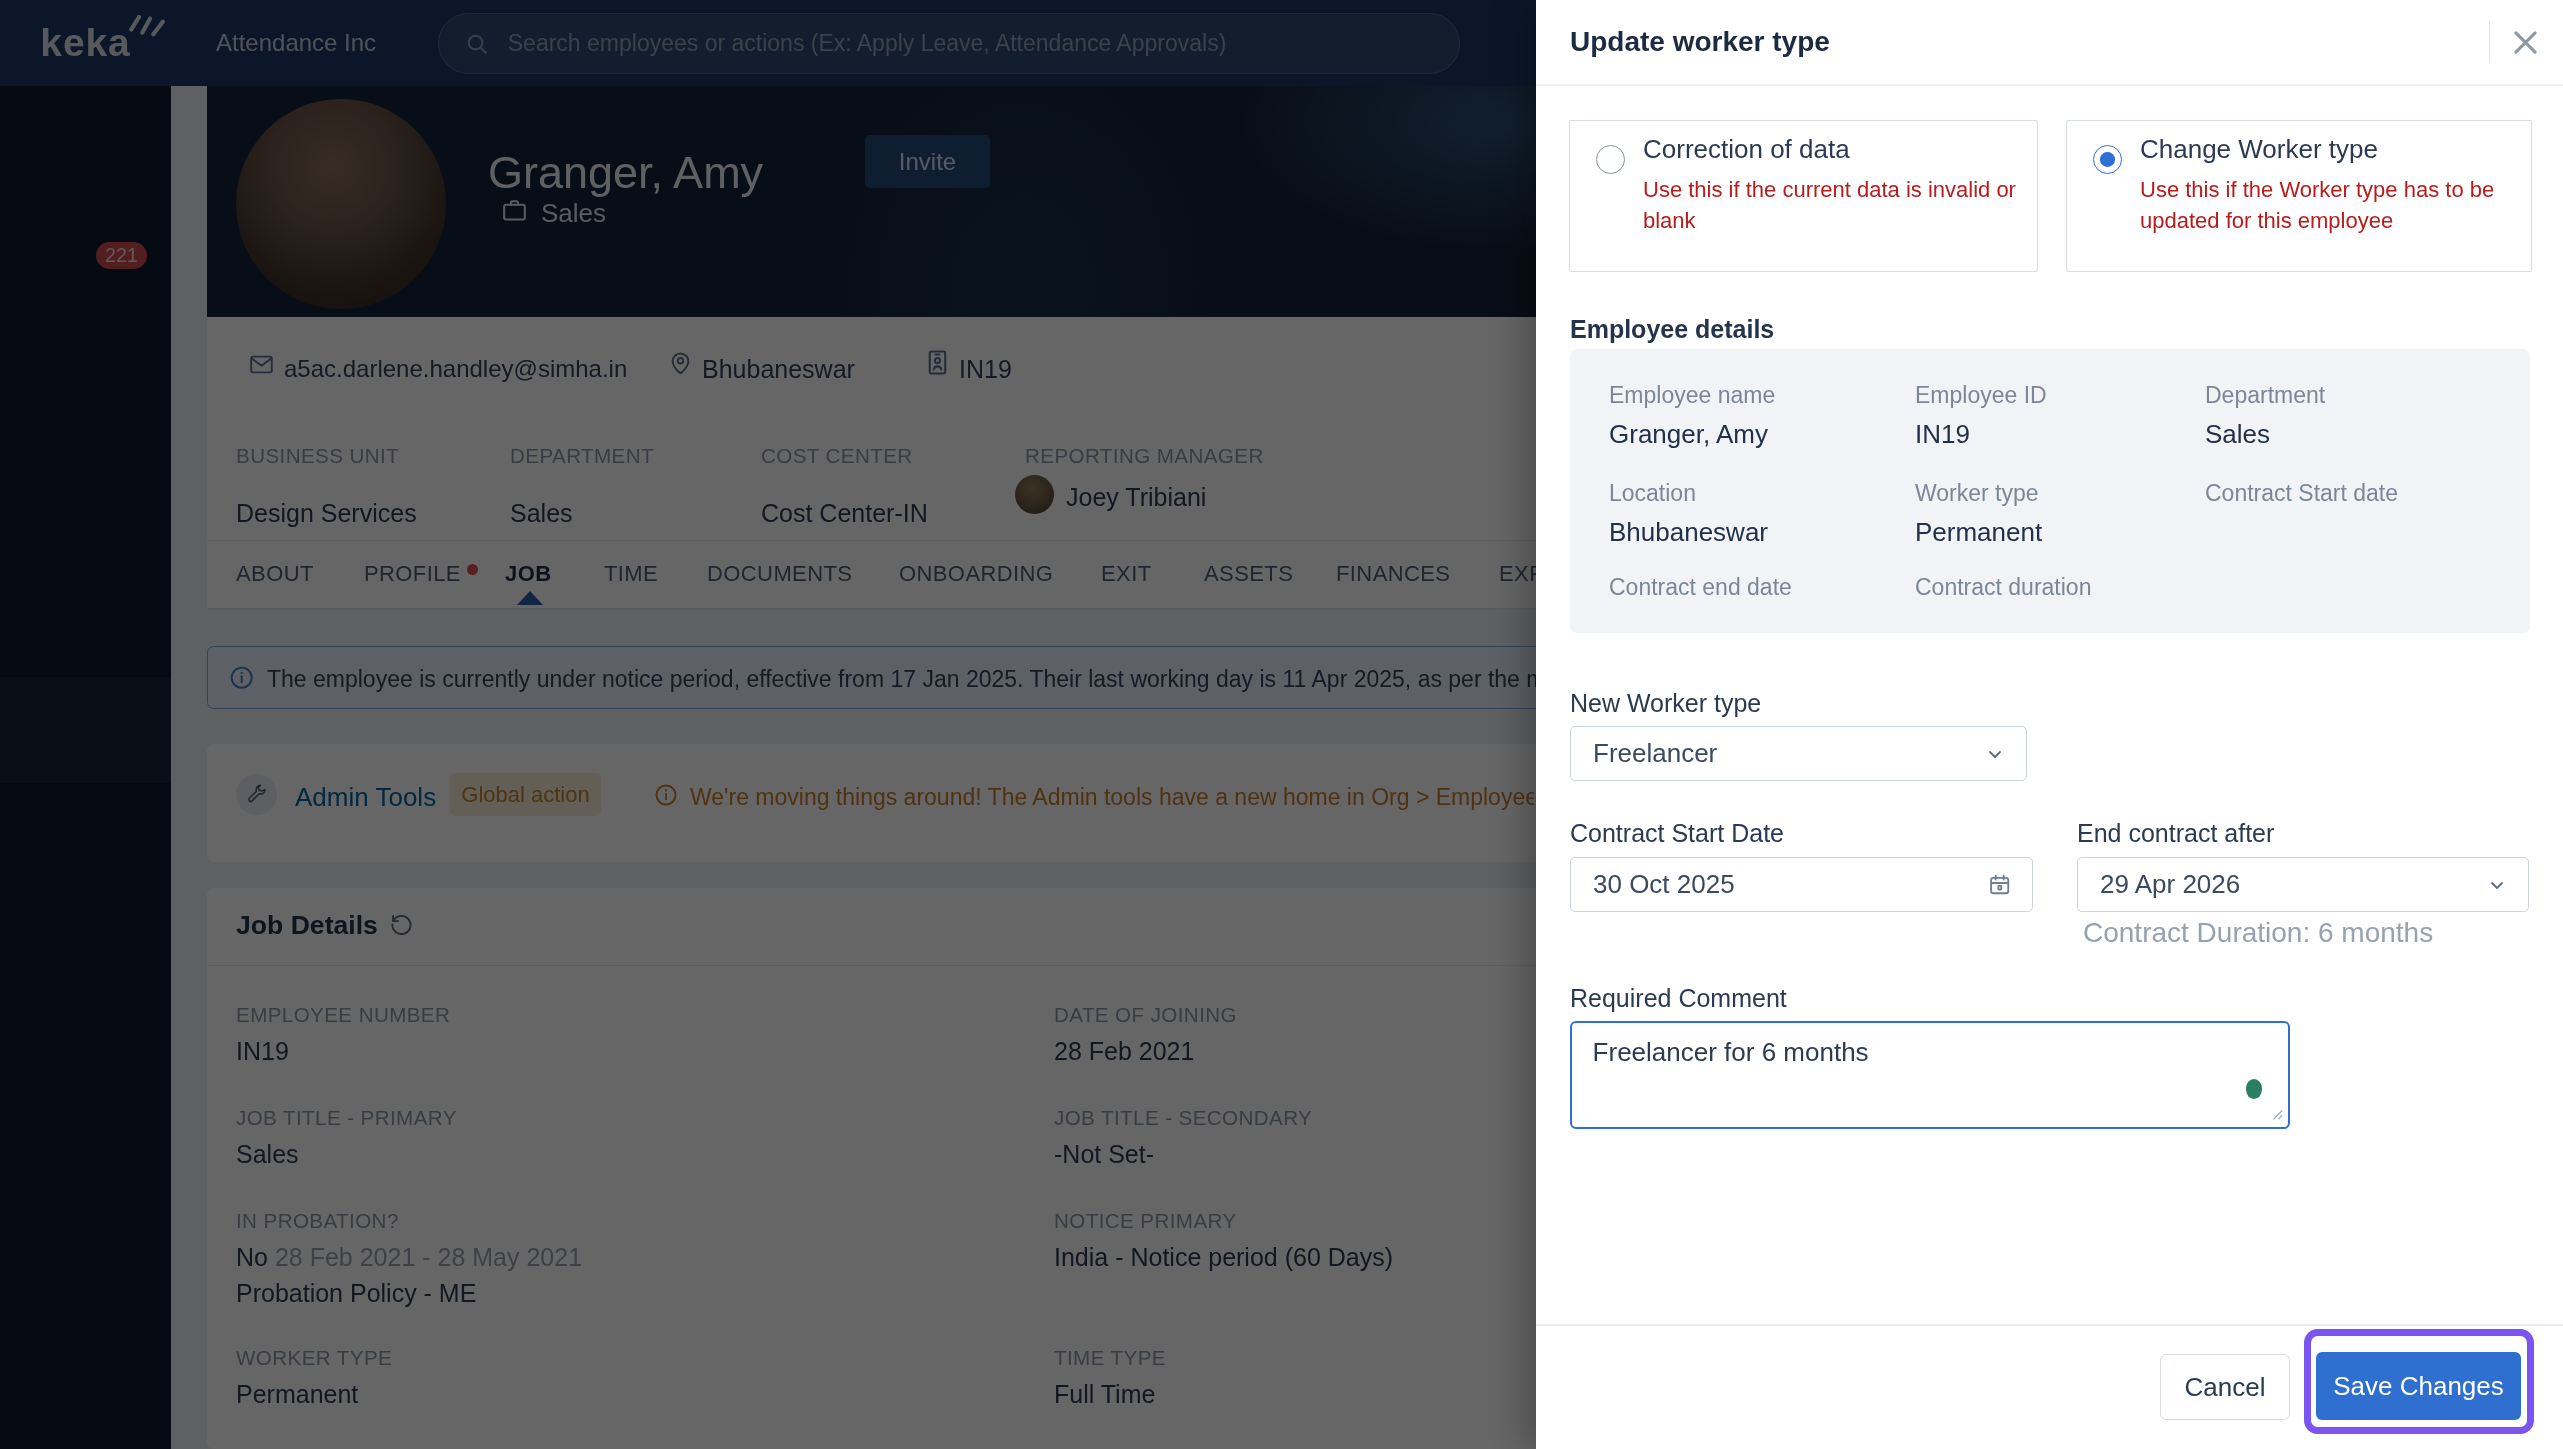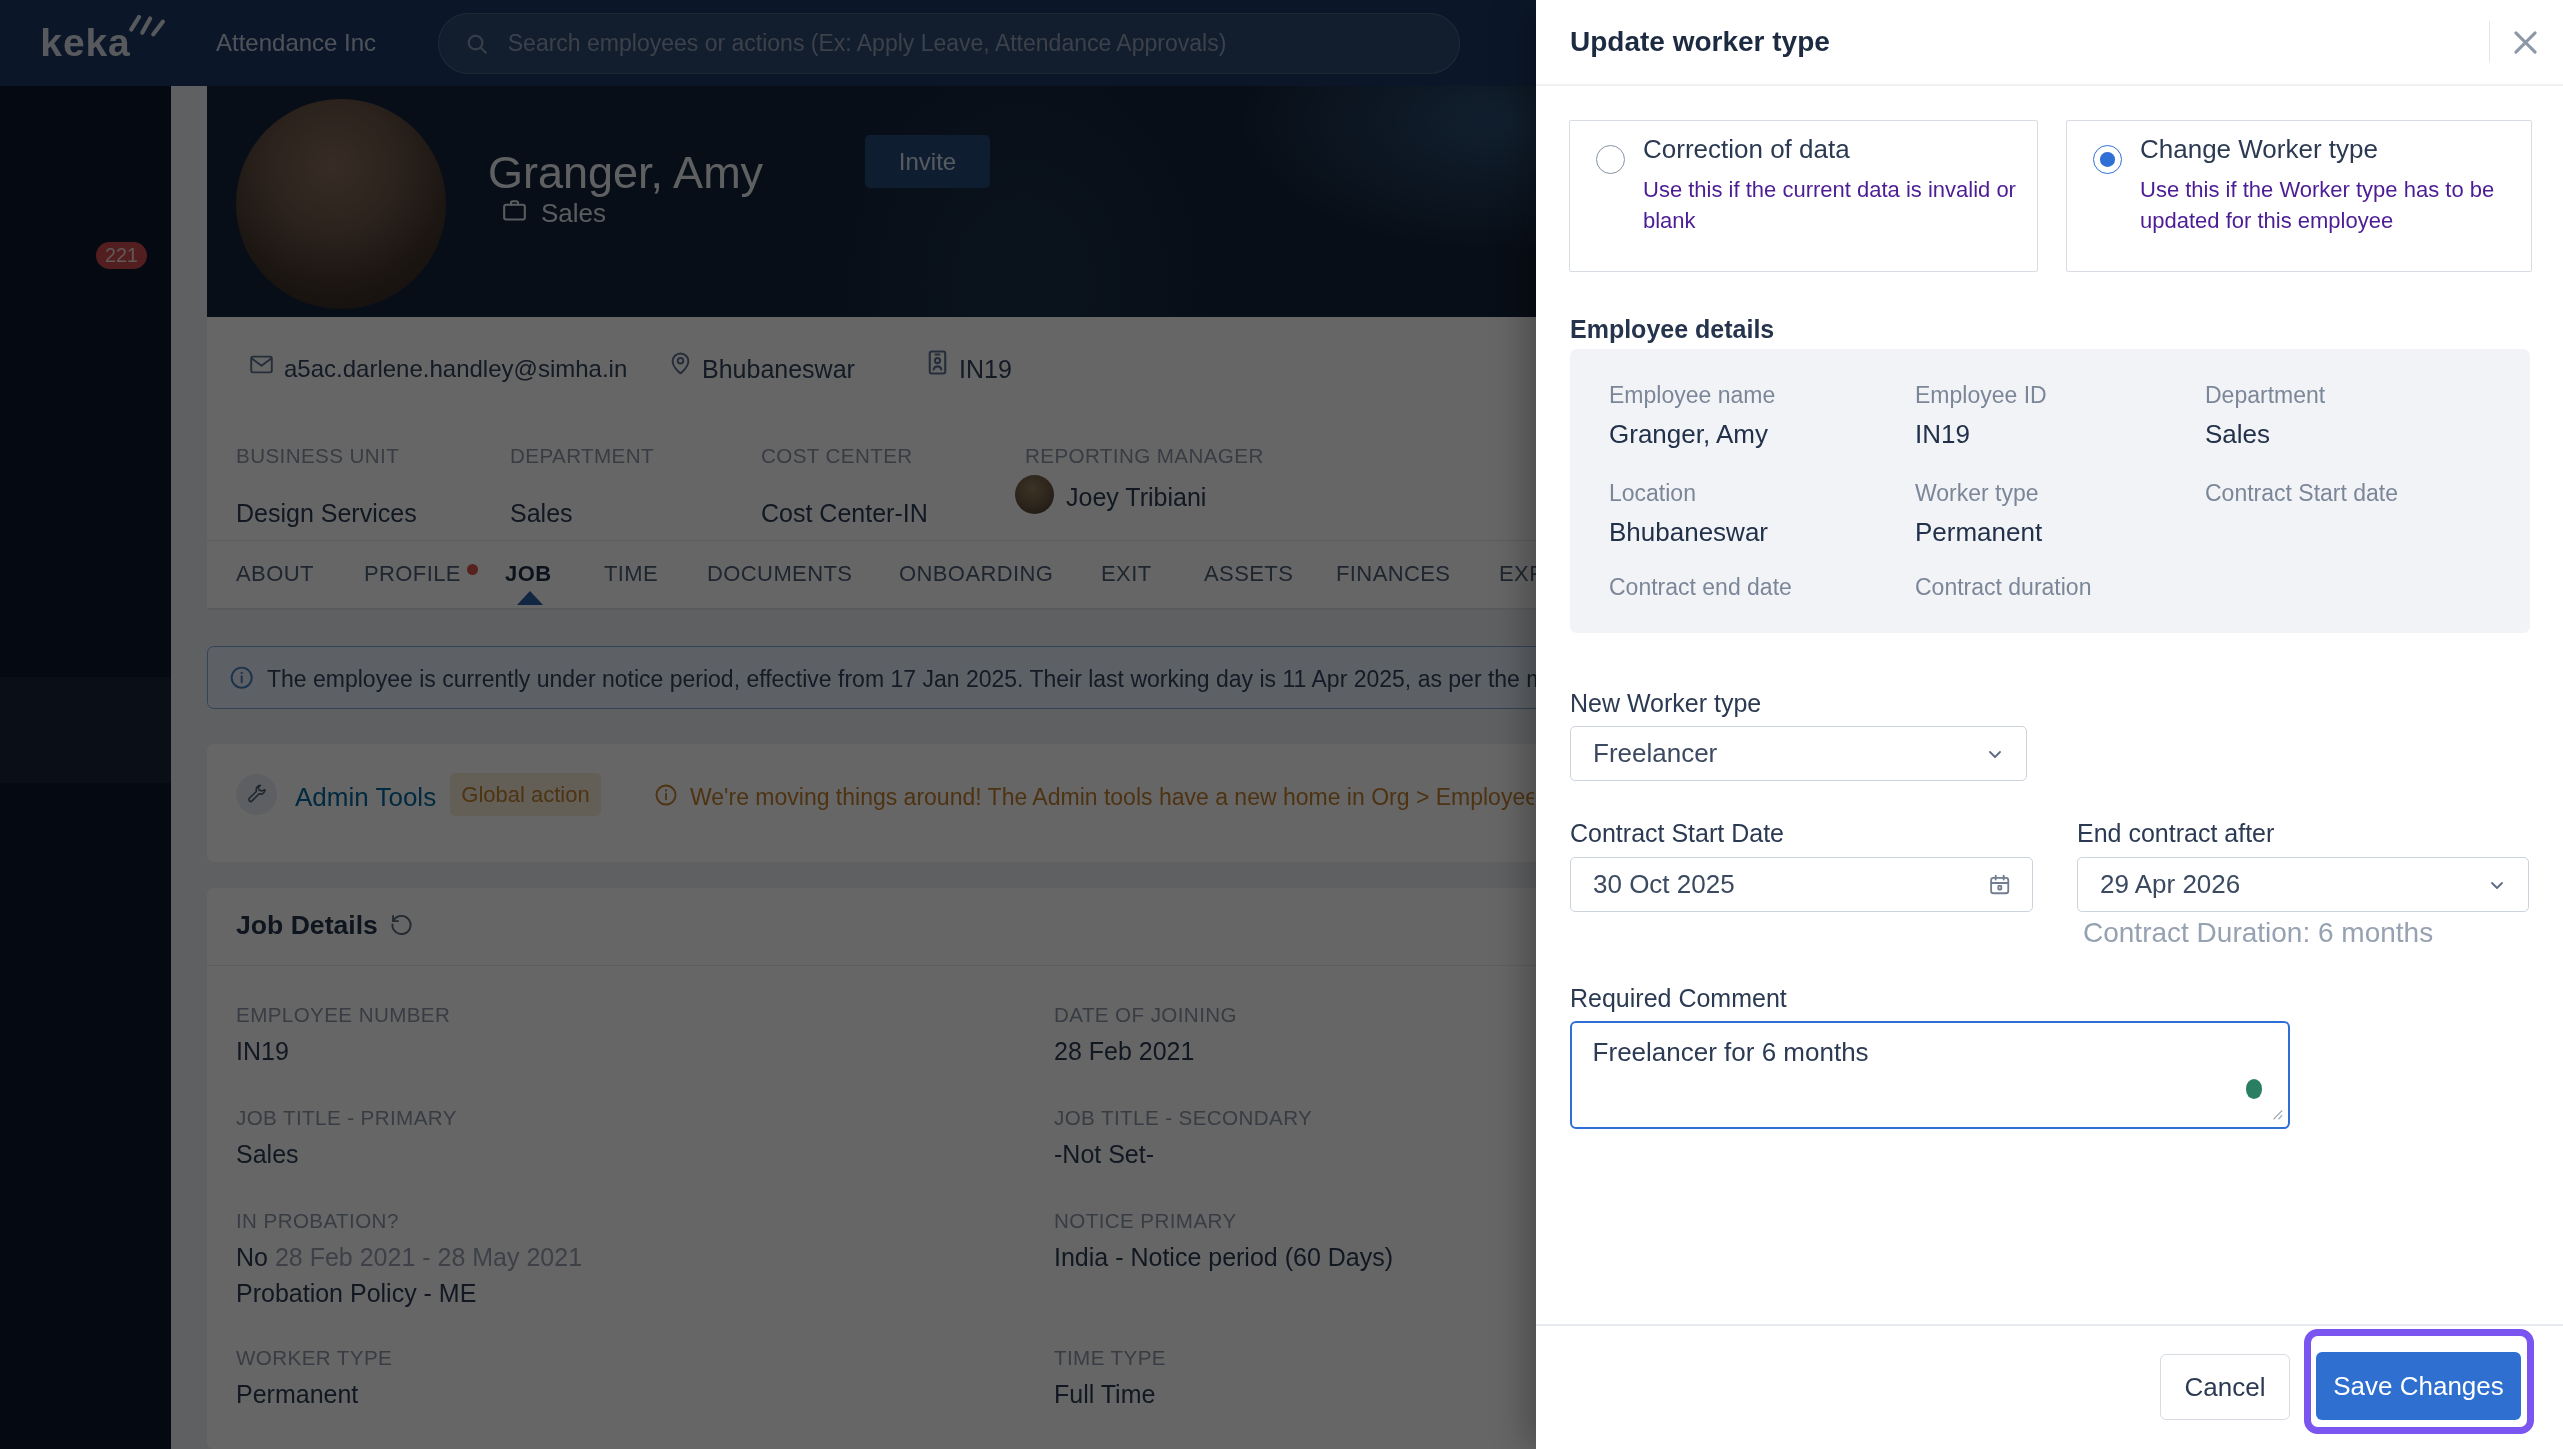--- a/index.html
+++ b/index.html
@@ -102,21 +102,21 @@
   .m-title{left:34px;top:26px;font-size:28px;font-weight:600;color:#1d2b42}
   .m-close-div{left:953px;top:20.6px;width:0.9px;height:41px;background:#e3e6ea}
   .m-close{left:973px;top:26px;width:33px;height:33px;color:#8c97a7}
   .m-hdr-line{left:0;top:84px;width:1027px;height:1.7px;background:#eef0f2}
 
   .opt-card{top:120px;height:152px;border:0.9px solid #d8dde4;border-radius:2px;box-sizing:border-box}
   .radio{left:26px;top:24px;width:29px;height:29px;border-radius:50%;border:1.7px solid #8793a3;box-sizing:border-box}
   .radio.sel{border-color:#2f6fd6;display:flex;align-items:center;justify-content:center}
   .radio.sel::after{content:"";width:14.6px;height:14.6px;border-radius:50%;background:#2f6fd6}
   .opt-label{left:73px;top:13px;font-size:26px;color:#2b3a52;font-weight:500}
-  .opt-desc{left:73px;top:53px;width:387px;font-size:22px;color:#4c1d95;line-height:31px}
+  .opt-desc{left:73px;top:53px;width:387px;font-size:22px;color:#b91c1c;line-height:31px}
 
   .sec-label{font-size:25px;font-weight:600;color:#25344c}
   .det-box{left:34px;top:349px;width:960px;height:284px;background:#f2f3f6;border-radius:6.9px}
   .d-label{font-size:23px;color:#7b8799}
   .d-value{font-size:26px;color:#22314a;font-weight:500}
 
   .inp-label{font-size:25px;color:#2b3a52;font-weight:500}
   .inp{border:1.7px solid #ccd3dc;border-radius:5.1px;box-sizing:border-box;background:#fff;
        display:flex;align-items:center;padding:0 19px 0 22px;font-size:26px;color:#3b4a60}
   .inp .grow{flex:1}

